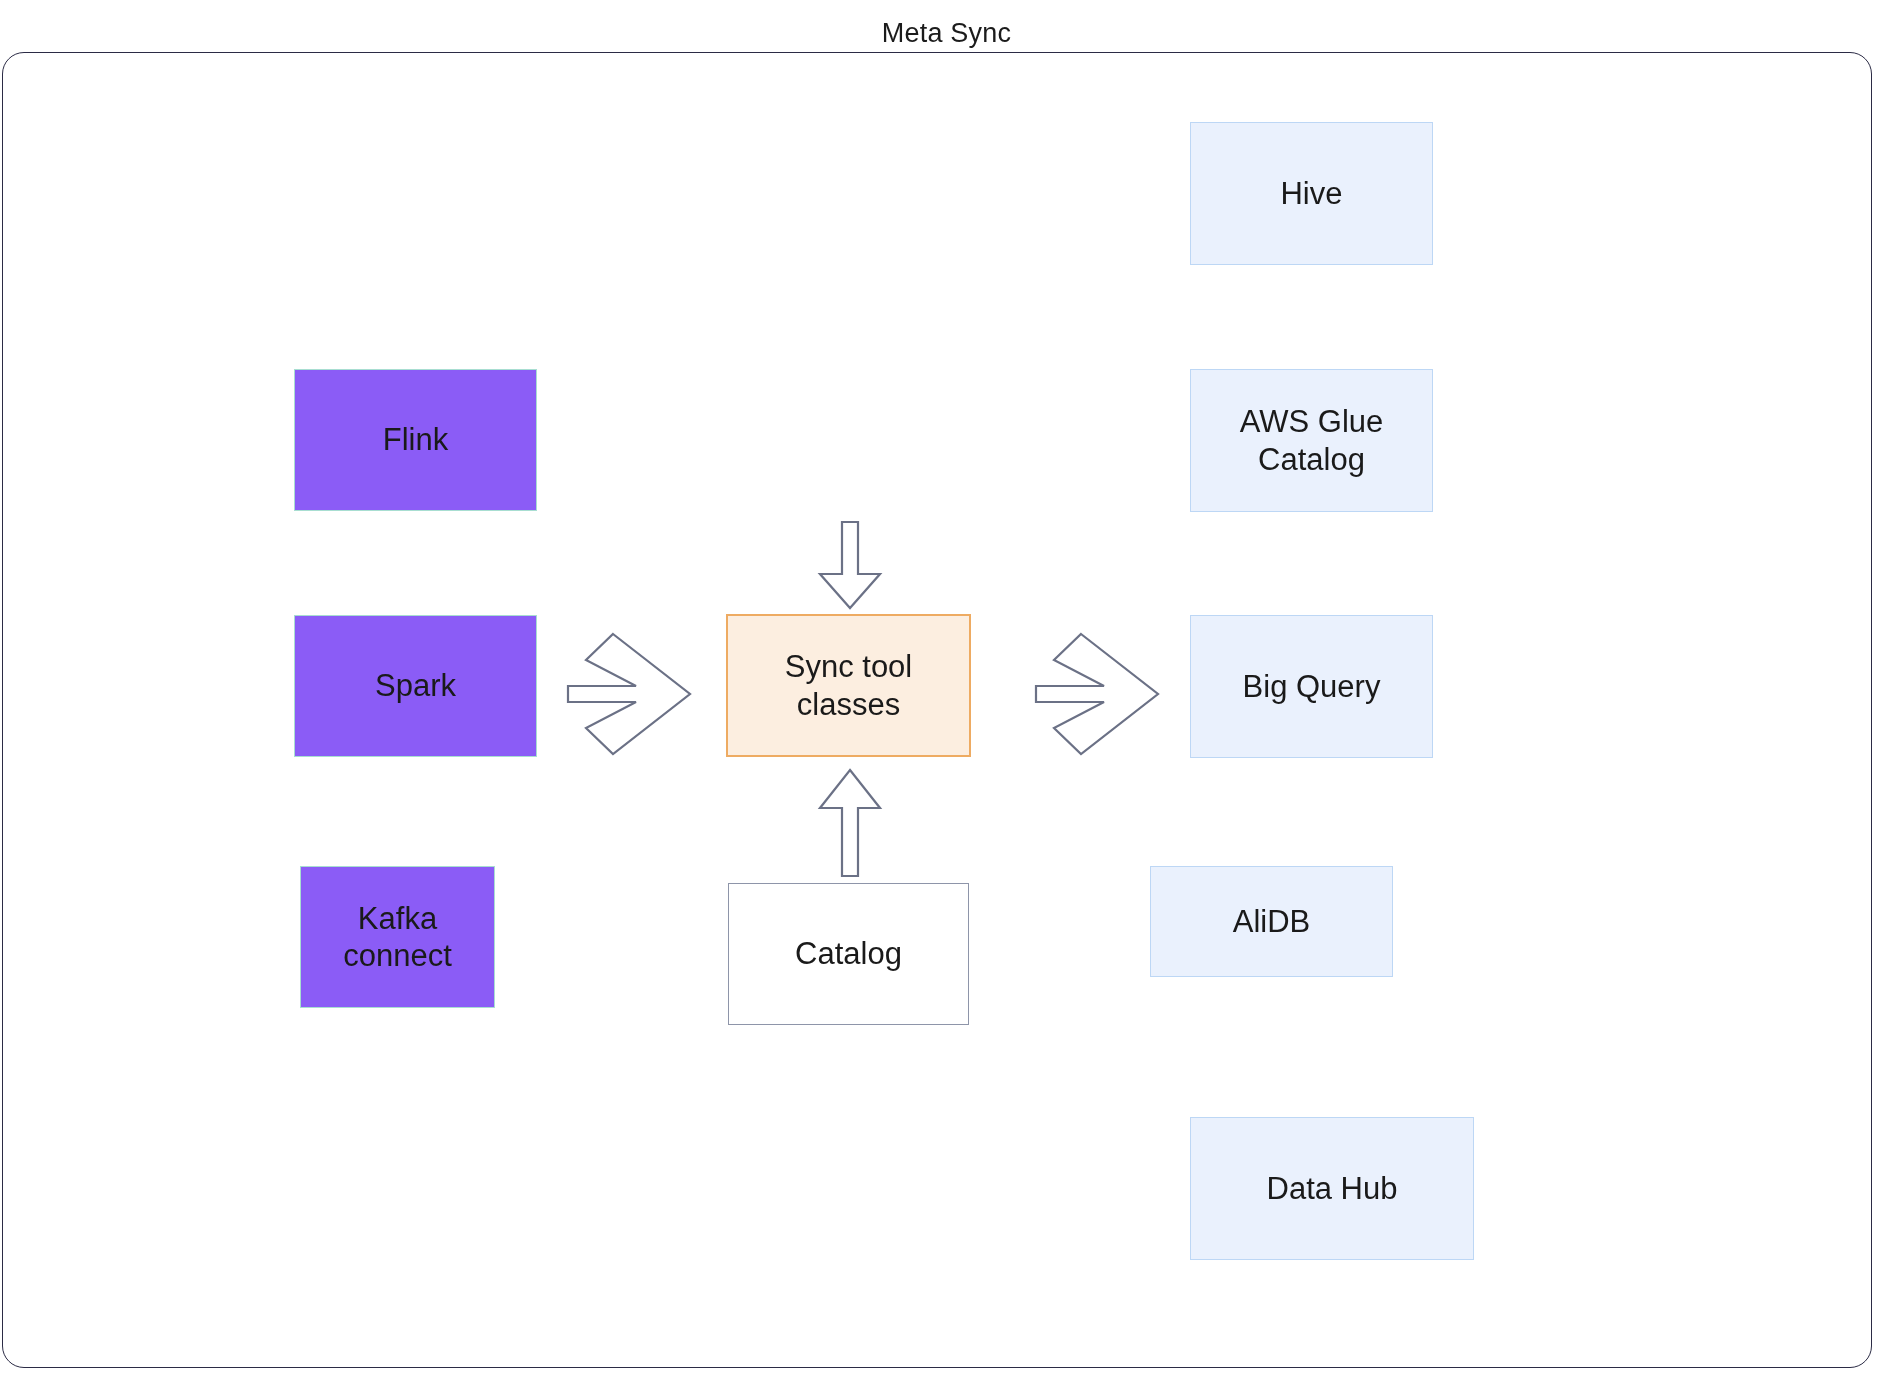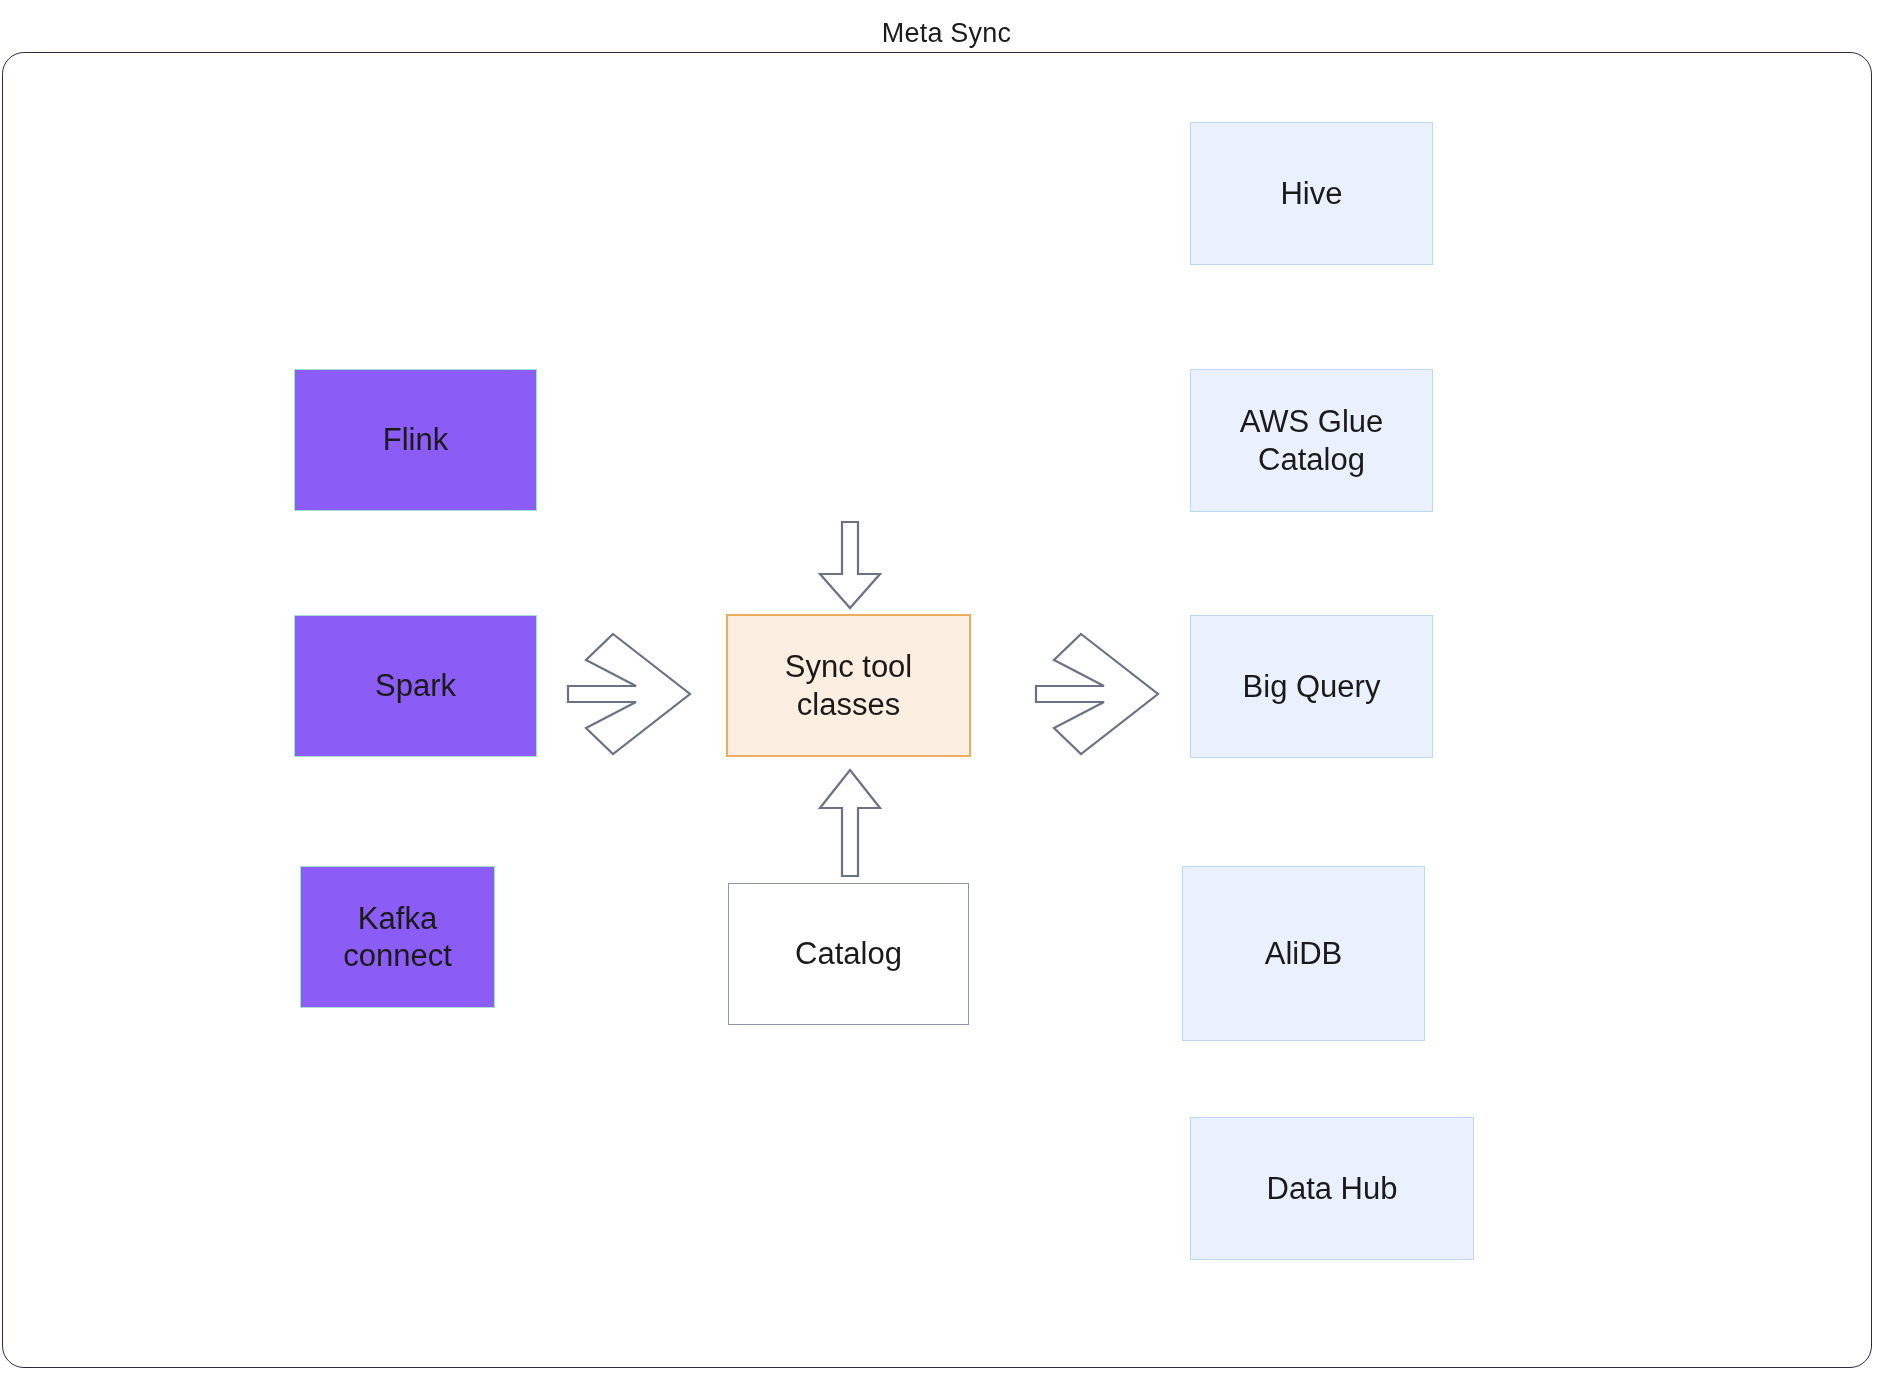--- a/index.html
+++ b/index.html
@@ -122,21 +122,21 @@
   </div>
 
   <div class="node target" style="left:1190px; top:369px; width:243px; height:143px;">
     <span>AWS Glue Catalog</span>
   </div>
 
   <div class="node target" style="left:1190px; top:615px; width:243px; height:143px;">
     <span>Big Query</span>
   </div>
 
-  <div class="node target" style="left:1182px; top:866px; width:243px; height:175px;">
+  <div class="node target" style="left:1150px; top:866px; width:243px; height:111px;">
     <span>AliDB</span>
   </div>
 
   <div class="node target" style="left:1190px; top:1117px; width:284px; height:143px;padding-left:8px;">
     <span>Data Hub</span>
   </div>
 
   <svg class="arrow-svg" style="left:566px; top:632px;" width="126" height="124" viewBox="0 0 126 124">
     <polygon points="47,2 124,62 47,122 20,96 70,70 2,70 2,54 70,54 20,28" fill="#ffffff" stroke="#6b7186" stroke-width="2.2" stroke-linejoin="miter"></polygon>
   </svg>

